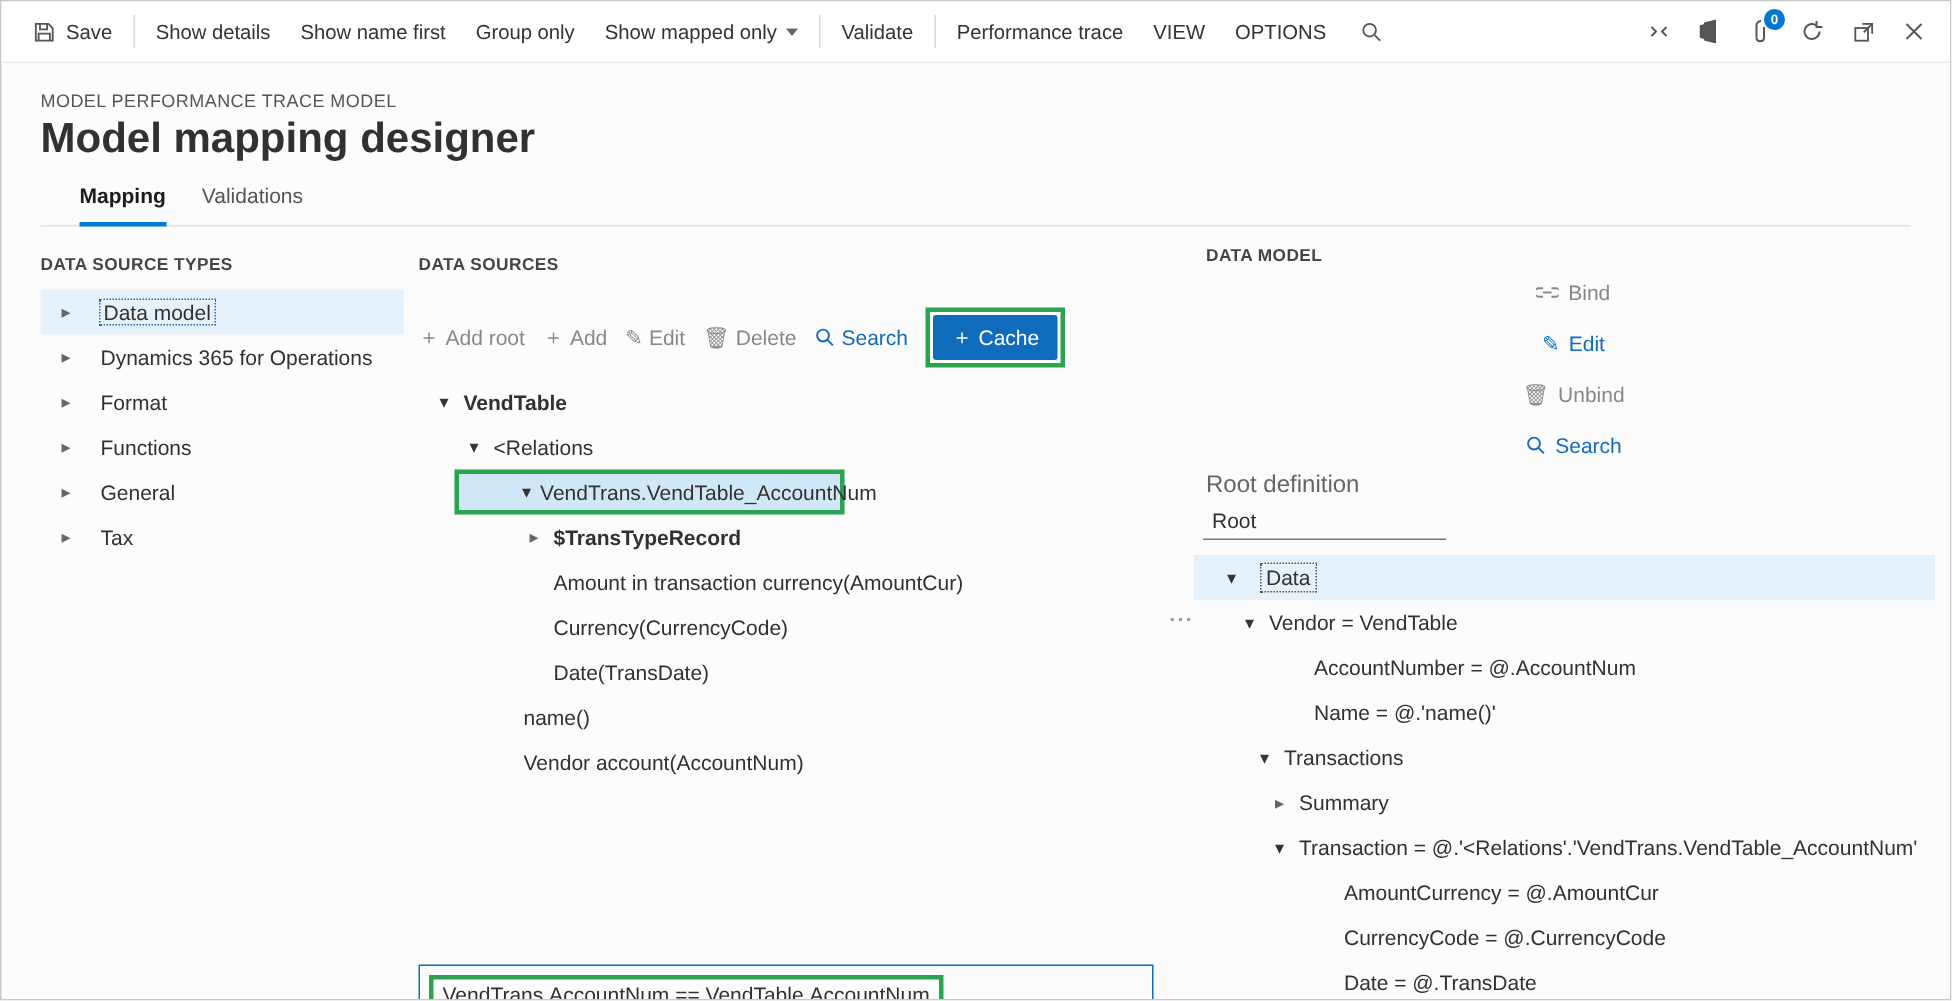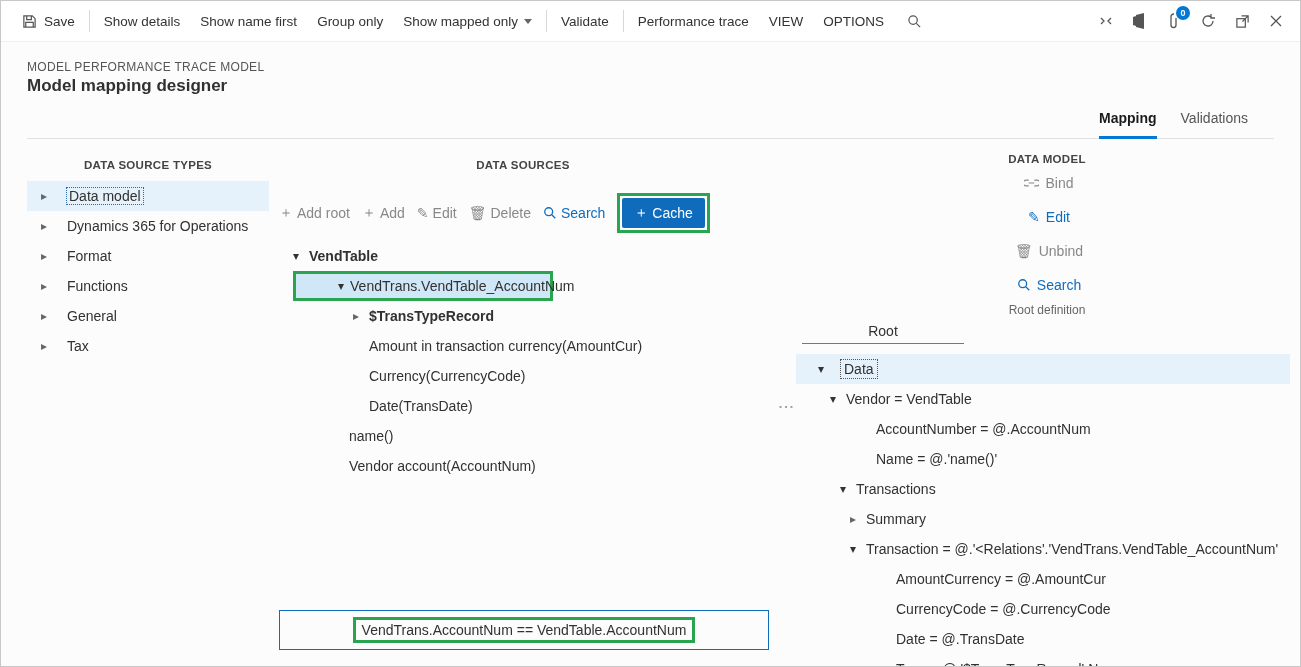--- a/index.html
+++ b/index.html
@@ -68,50 +68,48 @@
   
   .page-head {
     padding: 18px 26px 8px;
   }
   .breadcrumb {
     font-size: 12px;
     letter-spacing: .3px;
     color: #555;
   }
   .page-title {
-    font-size: 17px;
+    font-size: 28px;
     font-weight: 600;
     margin-top: 2px;
   }
   
   .tabs {
     display:flex; gap:24px;
     padding: 0 26px;
     border-bottom: 1px solid #e1e1e1;
     margin-top: 6px;
-    justify-content: flex-end;
   }
   .tab {
     padding: 8px 0 10px;
     font-size: 14px;
     color: #555;
     cursor: default;
   }
   .tab.active {
     color: #1b1b1b;
     font-weight: 600;
     border-bottom: 3px solid #0078d4;
     margin-bottom: -1px;
   }
   
   .cols {
     flex:1;
     display:flex;
     overflow: hidden;
-    text-align: center;
   }
   .col1 { width: 242px; padding: 12px 10px 0 26px; }
   .col2 { flex:1; padding: 12px 10px 0 0; min-width:0; display:flex;flex-direction:column;}
   .col3 { width: 494px; padding: 0 10px 0 0; }
   .sec-label {
     font-size: 11.5px;
     font-weight: 600;
     letter-spacing: .3px;
     color: #444;
     margin-bottom: 10px;
@@ -179,21 +177,21 @@
     padding: 0 0 8px 8px;
   }
   .dm-toolbar {
     display:flex; align-items:center; gap:18px;
     padding: 2px 0 10px 12px;
     font-size: 14px;
     flex-direction: column;
   }
   .dm-btn { display:inline-flex;align-items:center;gap:6px; color:#8a8886;}
   .dm-btn.blue { color:#0f6cbd; }
-  .root-def { font-size:12px; color:#666; padding-left:8px;}
+  .root-def { font-size:16px; color:#666; padding-left:8px;}
   .root-val {
     font-size:14px;
     padding: 4px 6px;
     margin: 2px 0 10px 6px;
     width: 150px;
     border-bottom: 1px solid #777;
   }
   .dm-tree .tree-row { height: 30px; }
   .dm-scroll {
     height: 10px;
@@ -379,21 +377,25 @@
             <span>Cache</span>
           </span>
         </span>
       </div>
 
       <div class="tree">
         <div class="tree-row" style="padding-left:10px">
           <span class="caret exp"></span>
           <span class="node-label" style="font-weight:600">VendTable</span>
         </div>
-        <div class="tree-row sel-mid hl-green-row" style="padding-left:42px; margin-left:14px; width:260px">
+        <div class="tree-row" style="padding-left:30px">
+          <span class="caret exp"></span>
+          <span class="node-label">&lt;Relations</span>
+        </div>
+        <div class="tree-row sel-mid hl-green-row" style="padding-left:42px; margin-left:24px; width:260px">
           <span class="caret exp"></span>
           <span class="node-label">VendTrans.VendTable_AccountNum</span>
         </div>
         <div class="tree-row" style="padding-left:70px">
           <span class="caret col"></span>
           <span class="node-label" style="font-weight:600">$TransTypeRecord</span>
         </div>
         <div class="tree-row" style="padding-left:70px">
           <span class="caret none"></span>
           <span class="node-label">Amount in transaction currency(AmountCur)</span>

